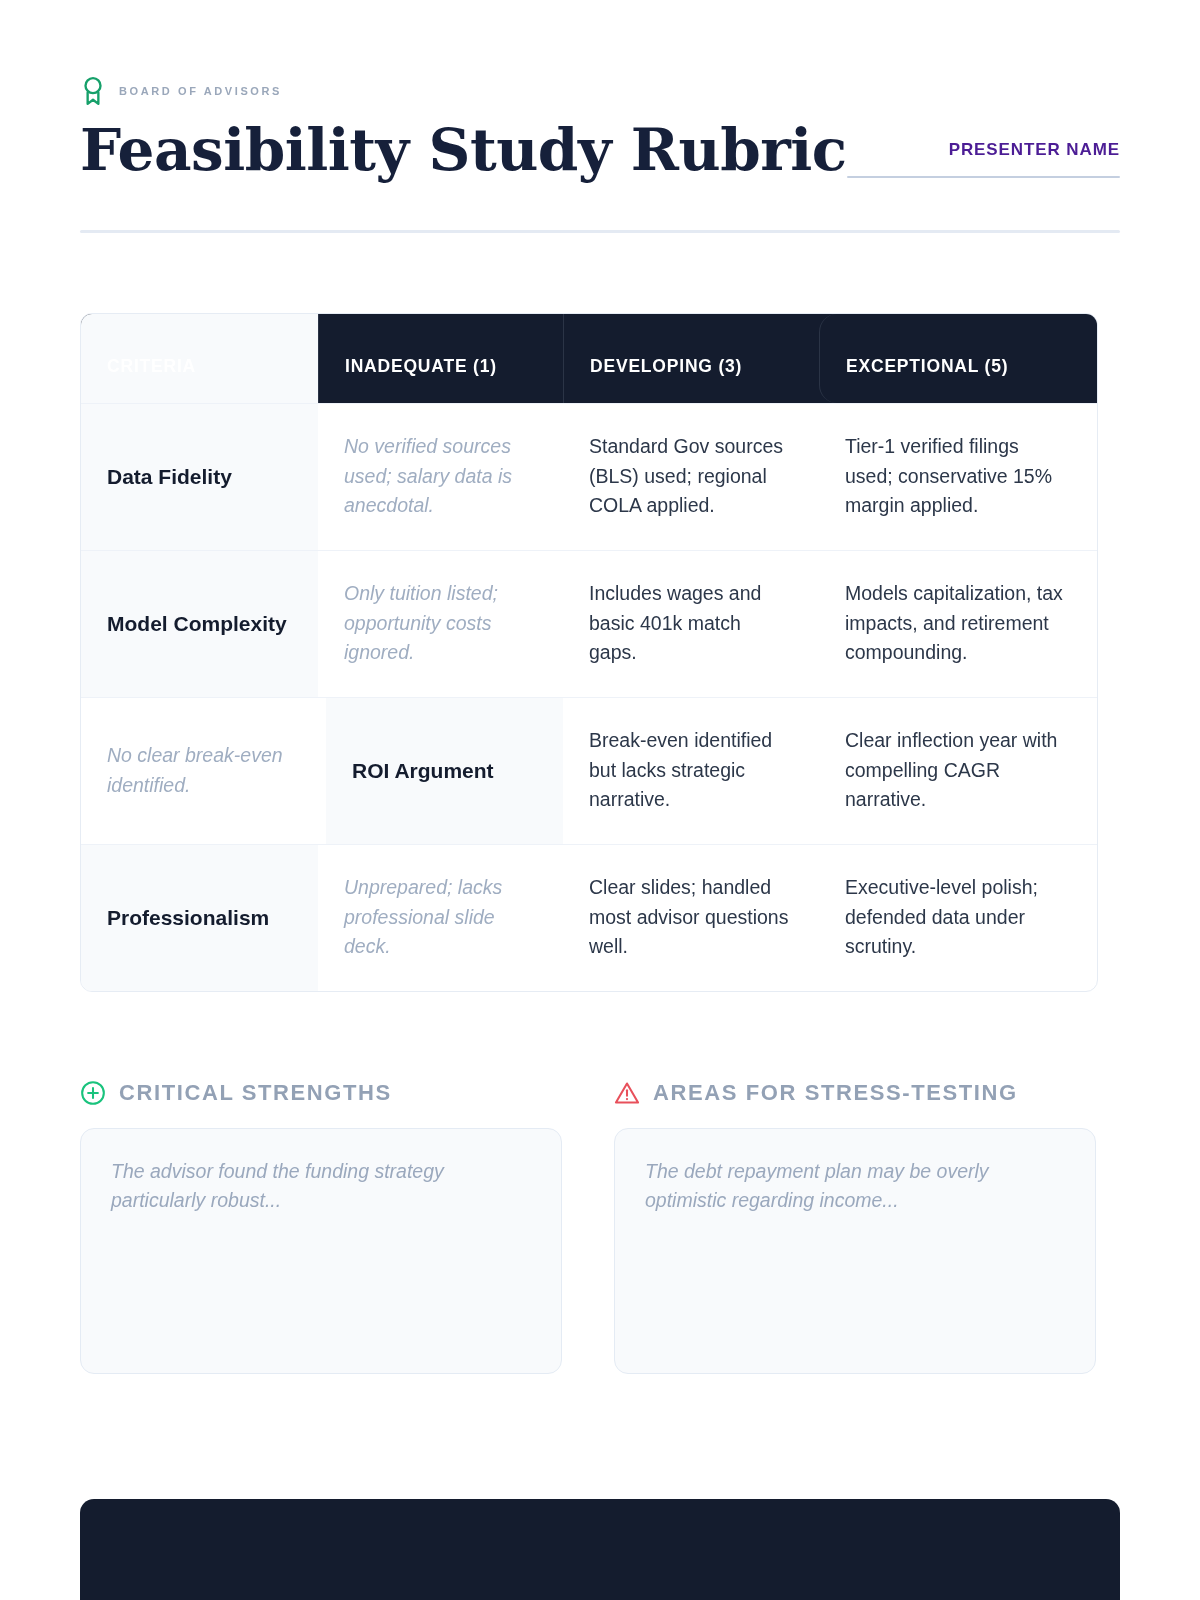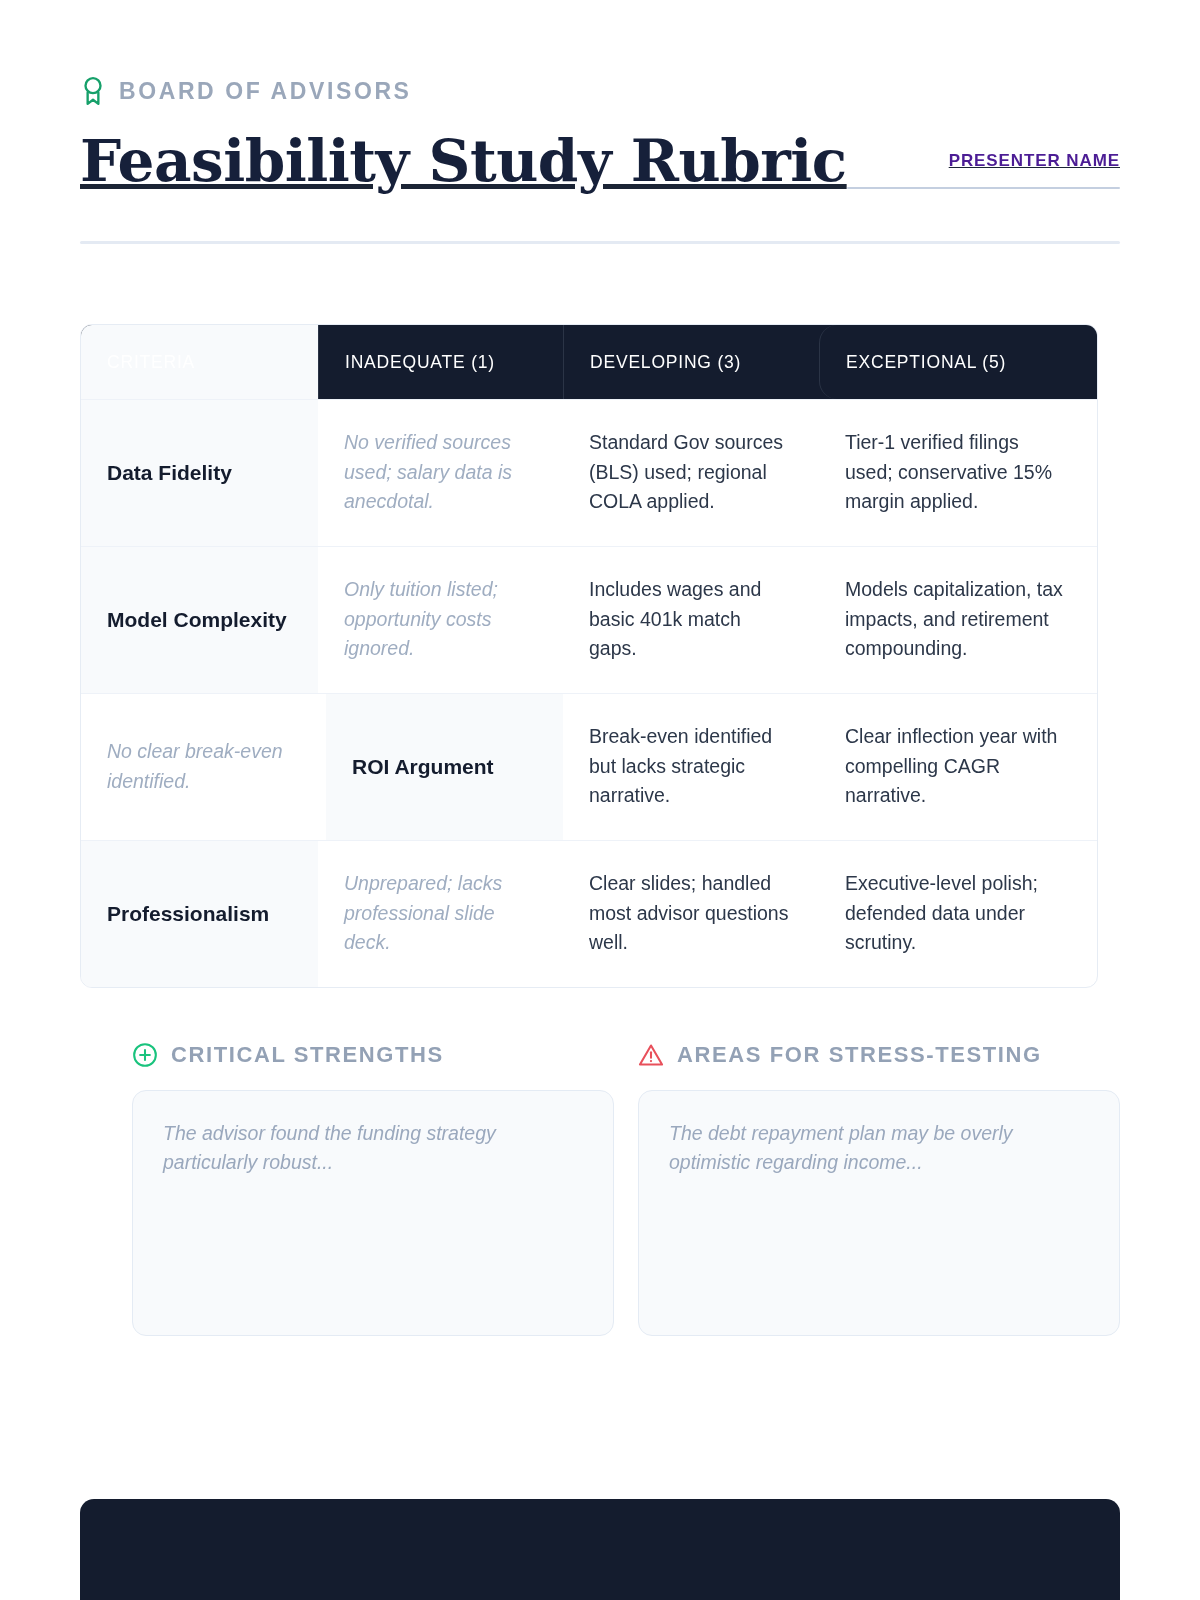--- a/index.html
+++ b/index.html
@@ -35,34 +35,33 @@
     gap: 13px;
   }
   .award-icon {
     display: block;
     width: 26px;
     height: 30px;
     flex: none;
   }
   .eyebrow-text {
     font-family: "Liberation Sans", sans-serif;
-    font-size: 23px;
+    font-size: 11px;
     font-weight: bold;
     letter-spacing: 2.6px;
     color: #9aa7ba;
     text-transform: uppercase;
     line-height: 1;
     text-align: right;
   }
   .title-row {
     display: flex;
     align-items: flex-end;
     justify-content: space-between;
-    margin-top: 24px;
-    text-decoration: underline;
+    margin-top: 13px;
   }
   .doc-title {
     font-family: "DejaVu Serif", "Liberation Serif", serif;
     font-size: 58px;
     font-weight: bold;
     color: #16203a;
     letter-spacing: -0.5px;
     line-height: 1.08;
     margin: 0;
     white-space: nowrap;
@@ -101,24 +100,24 @@
     border: 1px solid #e6ecf4;
     border-radius: 12px;
     overflow: hidden;
     background: #ffffff;
   }
   .rubric-head {
     display: flex;
     background: #141c2e;
   }
   .rubric-head .cell {
-    padding: 27px 26px 26px 26px;
+    padding: 42px 26px 26px 26px;
     font-family: "Liberation Sans", sans-serif;
     font-size: 17.5px;
-    font-weight: normal;
+    font-weight: bold;
     letter-spacing: 0.8px;
     color: #ffffff;
     text-transform: uppercase;
     box-sizing: border-box;
     border-left: 1px solid #2b3446;
   }
   .rubric-head .cell:first-child { border-left: none; }
 
   .rubric-row {
     display: flex;
@@ -150,23 +149,22 @@
     font-style: italic;
     color: #9fadc1;
   }
   .level-developing, .level-exceptional {
     color: #2c3749;
   }
 
   
   .notes {
     display: flex;
-    gap: 24px;
-    margin-top: 54px;
-    justify-content: flex-end;
+    gap: 52px;
+    margin-top: 88px;
   }
   .notes-col { width: 482px; }
   .notes-head {
     display: flex;
     align-items: center;
     gap: 13px;
     margin-bottom: 22px;
   }
   .notes-head-text {
     font-size: 22px;

